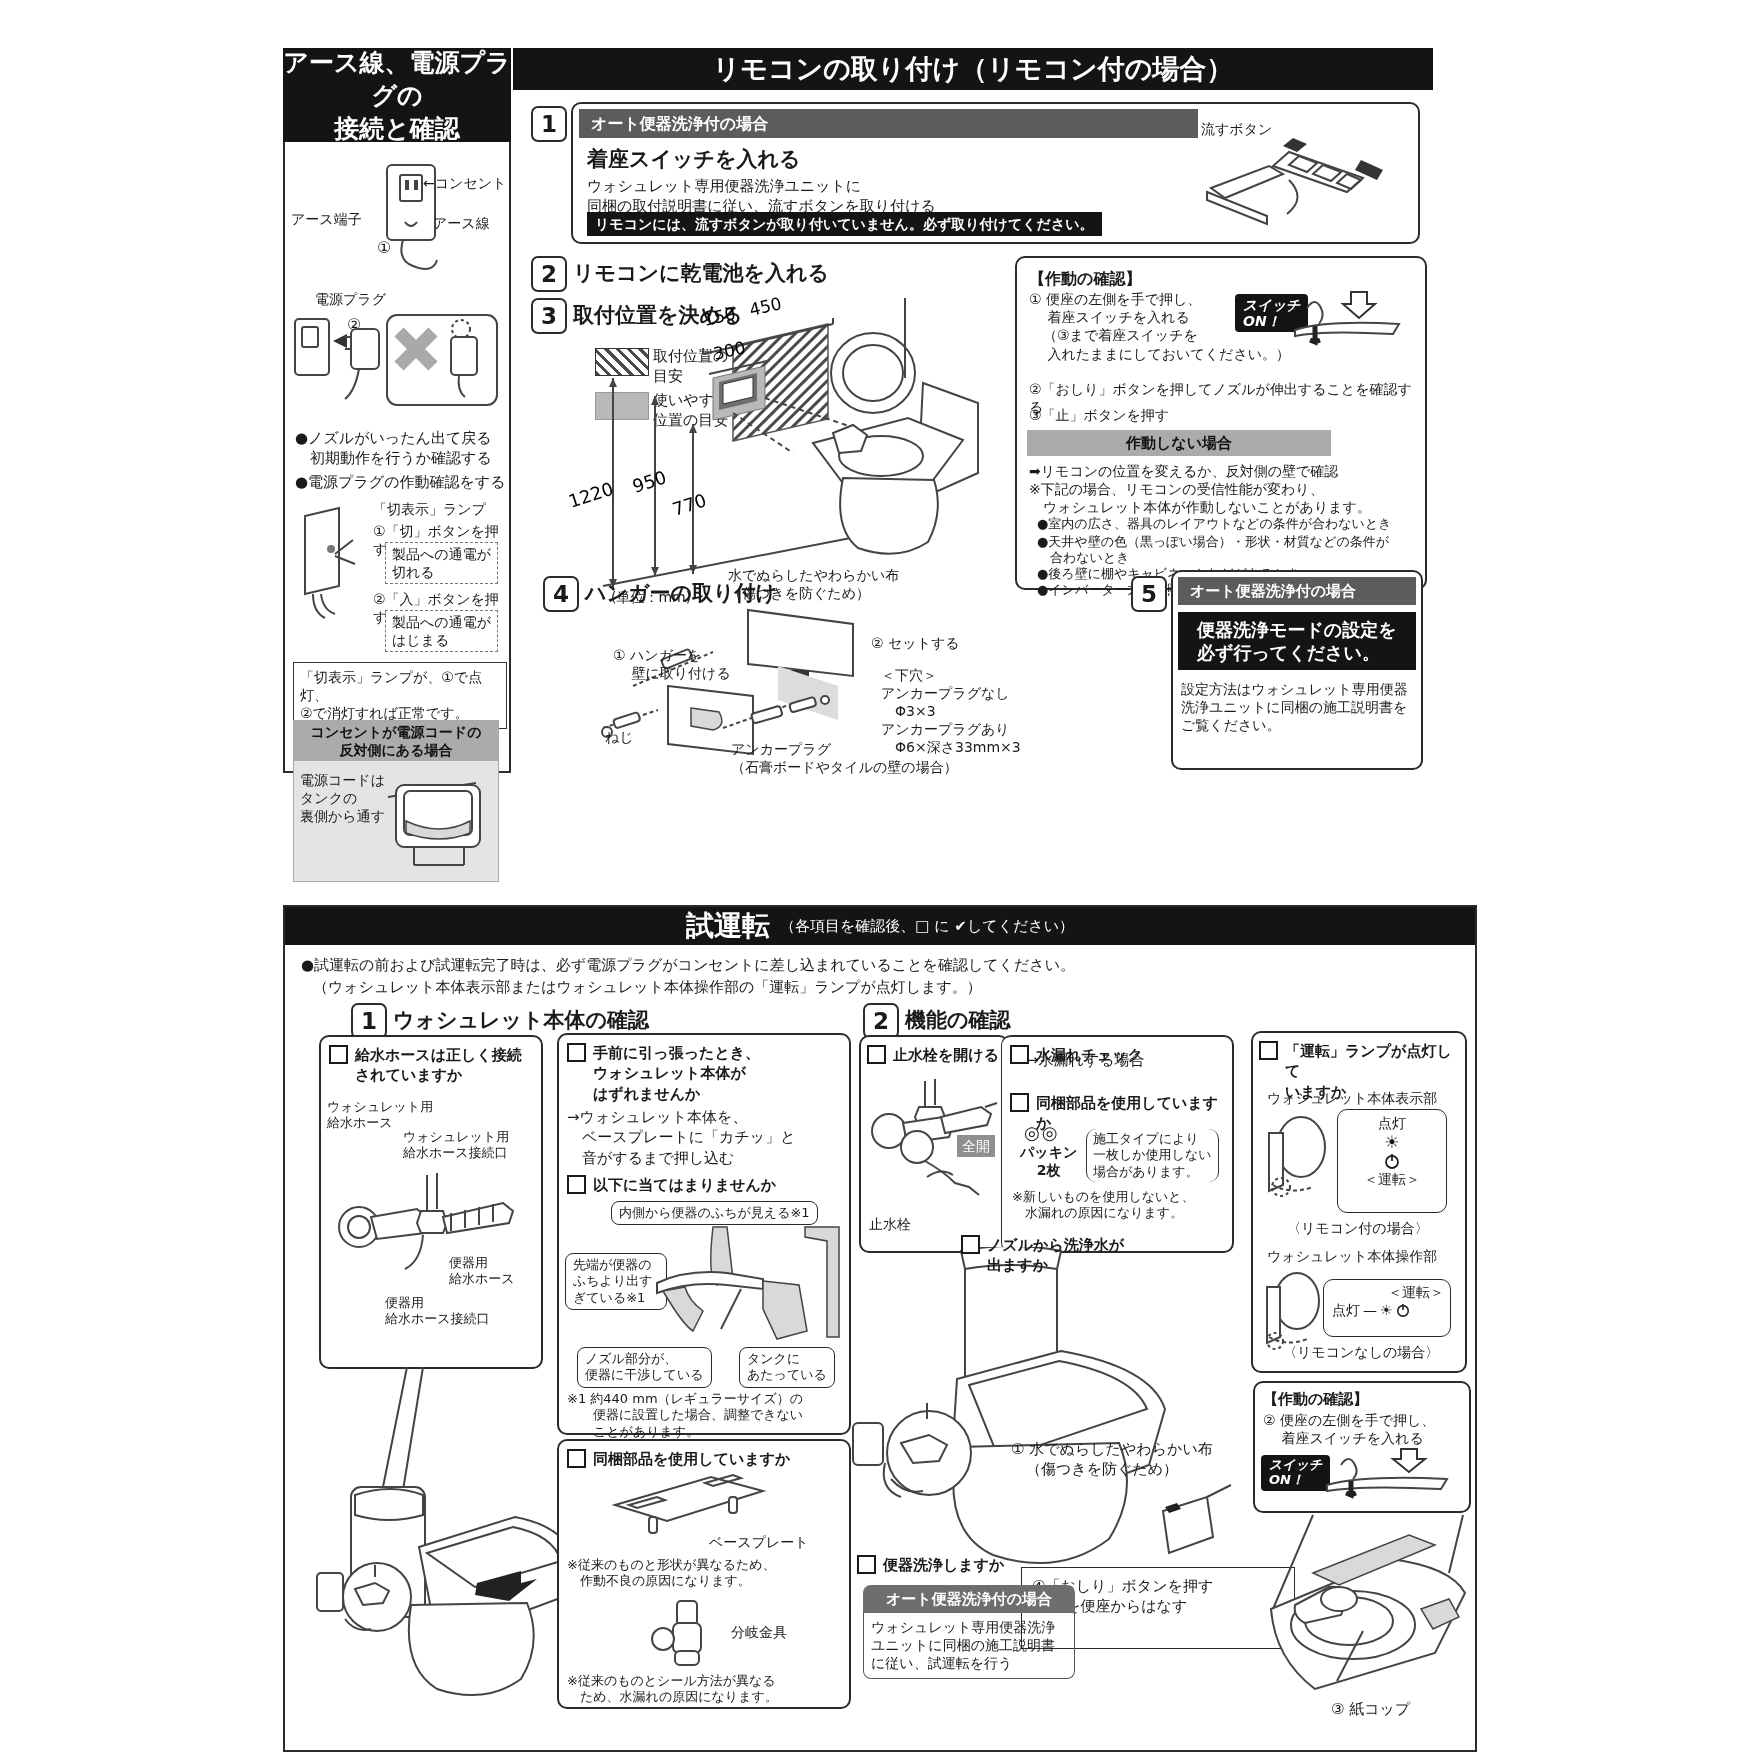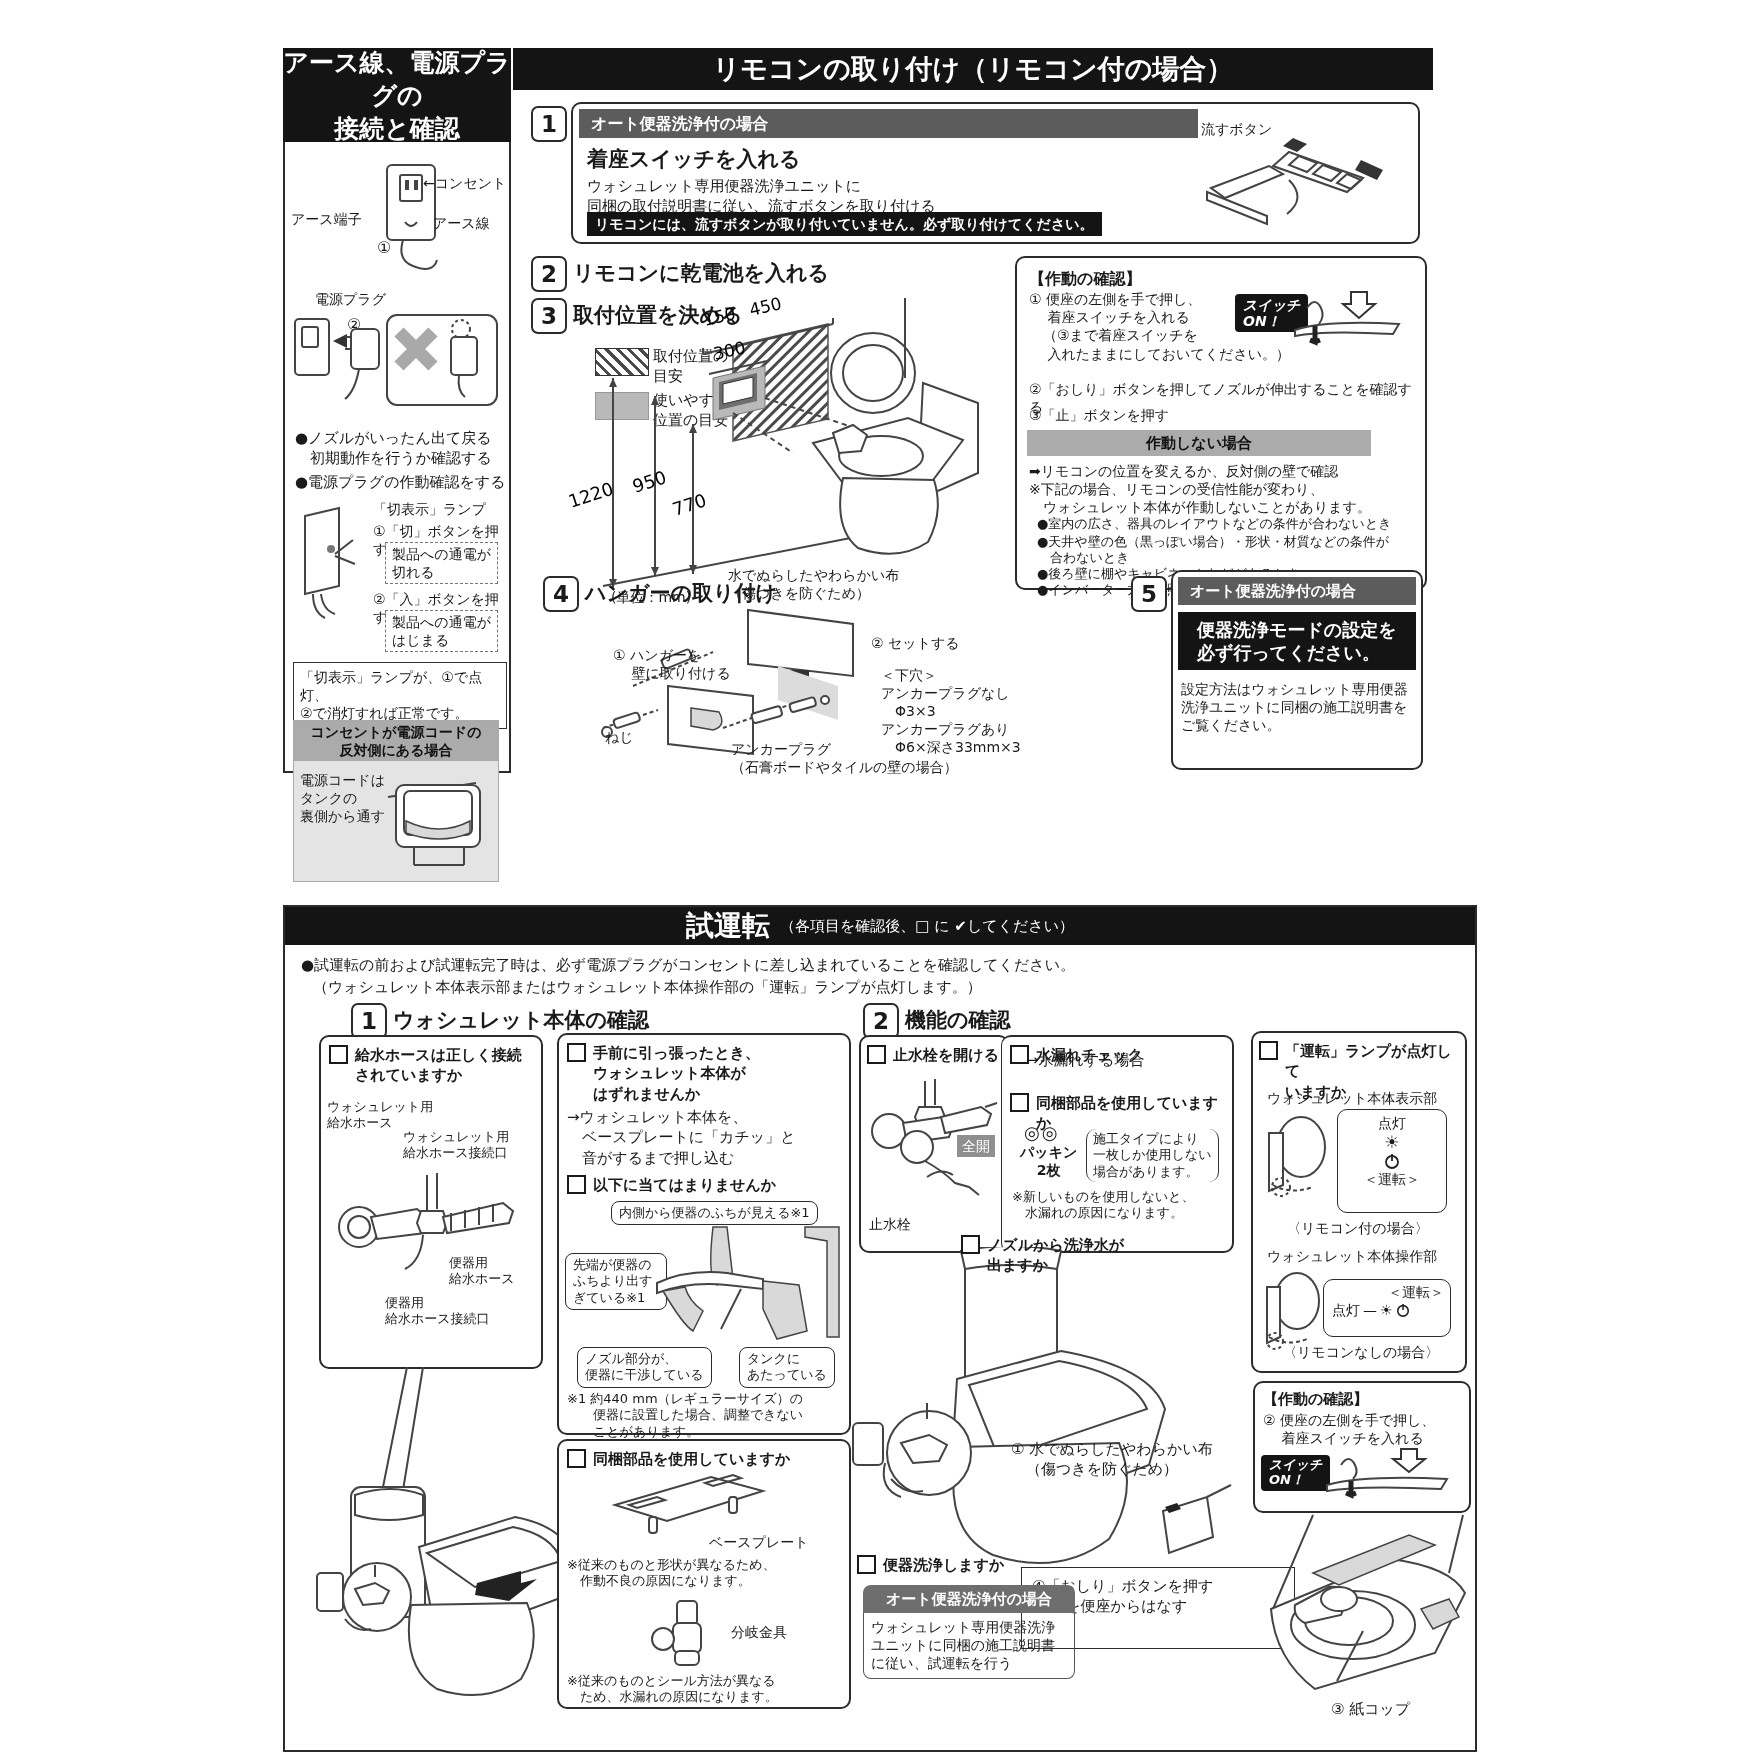--- a/index.html
+++ b/index.html
@@ -201,21 +201,21 @@
       <div class="abs switchbadge t14 pre" style="left:218px;top:36px;">スイッチ
 ON！</div>
       <svg class="abs" style="left:268px;top:30px;" width="130" height="62" viewBox="0 0 130 62">
         <path d="M66 4 h16 v12 h8 l-16 14 -16 -14 h8 z" fill="#fff" stroke="#333" stroke-width="2"></path>
         <path class="lnf" d="M10 42 q30 -10 104 -6 l-6 10 q-70 -4 -98 2 z"></path>
         <path class="ln" d="M22 20 q8 -12 14 0 q4 8 -2 16"></path>
         <path d="M30 38 v16 l-5 -2 m5 2 l5 -2" stroke="#222" stroke-width="5" fill="none"></path>
       </svg>
       <div class="abs t14" style="left:12px;top:122px;">②「おしり」ボタンを押してノズルが伸出することを確認する</div>
       <div class="abs t14" style="left:12px;top:148px;">③「止」ボタンを押す</div>
-      <div class="abs lightbar t15" style="left:10px;top:172px;width:344px;height:26px;">作動しない場合</div>
+      <div class="abs lightbar t15" style="left:10px;top:172px;width:304px;height:26px;">作動しない場合</div>
       <div class="abs t14" style="left:12px;top:204px;">➡リモコンの位置を変えるか、反対側の壁で確認</div>
       <div class="abs t14 pre" style="left:12px;top:222px;">※下記の場合、リモコンの受信性能が変わり、
 　ウォシュレット本体が作動しないことがあります。</div>
       <div class="abs t13 pre" style="left:20px;top:258px;">●室内の広さ、器具のレイアウトなどの条件が合わないとき</div>
       <div class="abs t13 pre" style="left:20px;top:276px;">●天井や壁の色（黒っぽい場合）・形状・材質などの条件が
 　合わないとき</div>
       <div class="abs t13 pre" style="left:20px;top:308px;">●後ろ壁に棚やキャビネットなどがあるとき</div>
       <div class="abs t13 pre" style="left:20px;top:324px;">●インバーター方式の照明下のとき</div>
     </div>
 

